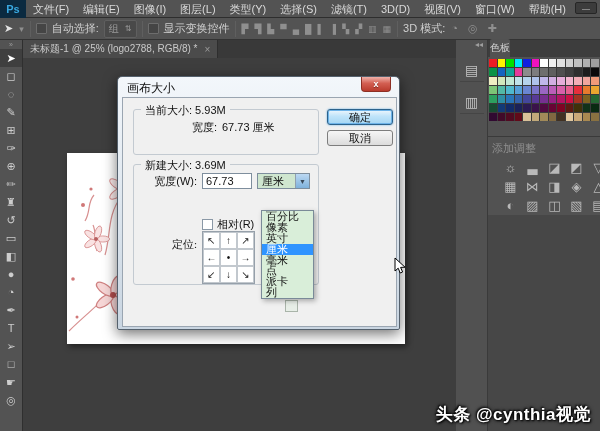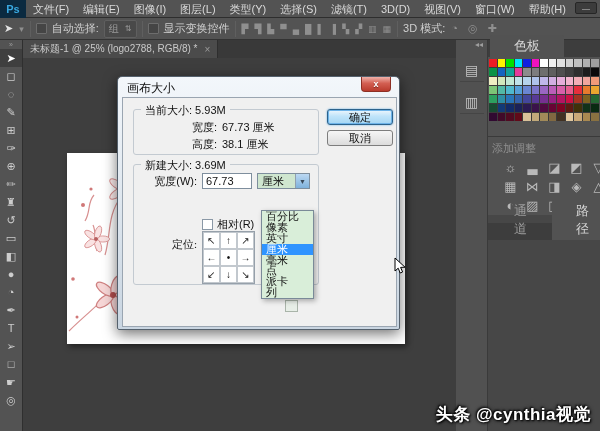--- a/index.html
+++ b/index.html
@@ -45,21 +45,21 @@
             box-shadow:2px 3px 6px rgba(0,0,0,.45); }
 
   
   .rightpanel { position:absolute; left:456px; top:40px; width:144px; height:391px; background:#474747; display:flex; }
   .rp-strip { width:32px; background:#515151; border-right:1px solid #3a3a3a; display:flex; flex-direction:column; align-items:center; }
   .rp-strip .collapse { color:#9d9d9d; font-size:8px; height:10px; line-height:10px; align-self:flex-end; padding-right:4px; }
   .rp-iconbtn { width:24px; height:24px; margin-top:8px; color:#c3c3c3; font-size:14px; display:flex;
                 align-items:center; justify-content:center; border-bottom:1px solid #454545; }
   .rp-main { width:112px; display:flex; flex-direction:column; }
   .panel-tabs { height:17px; background:#3d3d3d; display:flex; align-items:flex-end; gap:1px; padding-left:2px; }
-  .panel-tab { font-size:13px; color:#9d9d9d; padding:2px 24px 2px; }
+  .panel-tab { font-size:10px; color:#9d9d9d; padding:2px 0 2px; }
   .panel-tab.active { background:#525252; color:#d6d6d6; border-radius:2px 2px 0 0; }
   .swatchwrap { background:#525252; padding:2px 1px 1px; }
   .swatchgrid { display:grid; grid-template-columns:repeat(13,1fr); gap:1px; background:#3a3a3a; }
   .swatch { height:8px; }
   .swatch-footer { height:15px; background:#525252; border-bottom:1px solid #3a3a3a; }
   .adj-add { color:#8f8f8f; font-size:11px; padding:4px 0 2px 4px; background:#525252; }
   .adj-rows { background:#525252; padding-right:0; overflow:hidden; }
   .adj-row { display:flex; justify-content:flex-end; gap:7px; padding:2px 0 2px; margin-right:-6px; }
   .adj-icon { color:#b9b9b9; font-size:13px; width:15px; text-align:center; }
   .panel-gap { height:8px; background:#474747; }
@@ -387,43 +387,34 @@
         <div class="adj-row">
 
         <span class="adj-icon">◐</span>
             <span class="adj-icon">▨</span>
             <span class="adj-icon">◫</span>
             <span class="adj-icon">▧</span>
             <span class="adj-icon">▤</span>
           </div>
       </div>
       <div class="panel-gap"></div>
-      <div class="panel-tabs">
-
-      <span class="panel-tab">通道</span>
-          <span class="panel-tab active">路径</span>
-        </div>
       <div class="chan-body"></div>
     </div>
   </div>
 
   <div class="dialog">
     <div class="dlg-title">画布大小</div>
     <div class="dlg-close">x</div>
     <div class="dlg-body">
 
       <div class="groupbox g-current">
         <span class="legend">当前大小: 5.93M</span>
         <div class="fieldrow" style="left:28px;top:10px;">
           <span class="flabel">宽度:</span>
           <span>67.73 厘米</span>
-        </div>
-        <div class="fieldrow" style="left:28px;top:27px;">
-          <span class="flabel">高度:</span>
-          <span>38.1 厘米</span>
         </div>
       </div>
 
       <div class="btn btn-ok">确定</div>
       <div class="btn btn-cancel">取消</div>
 
       <div class="groupbox g-new">
         <span class="legend">新建大小: 3.69M</span>
         <div class="fieldrow" style="left:8px;top:8px;">
           <span class="flabel">宽度(W):</span>

